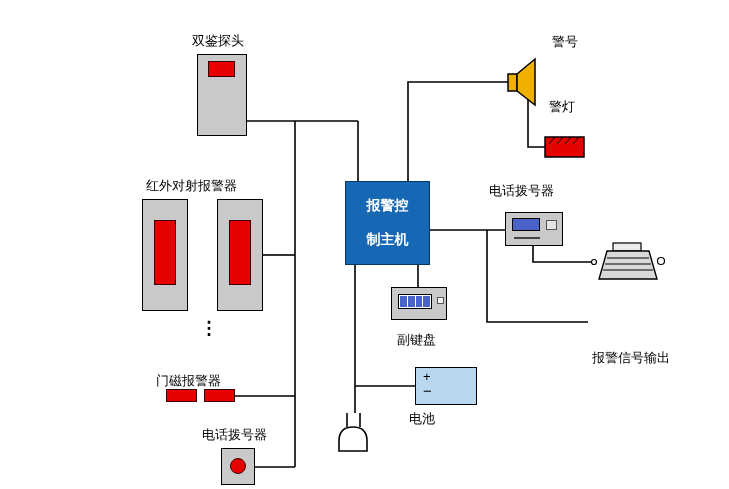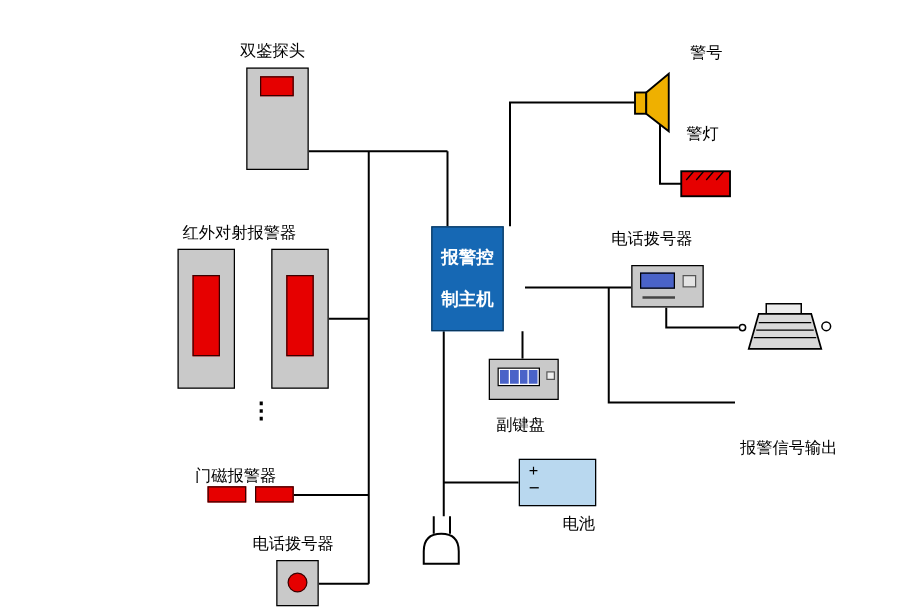--- a/index.html
+++ b/index.html
@@ -29,21 +29,21 @@
   #dm-1       { left:166px; top:389px; width:31px; height:13px; }
   #dm-2       { left:204px; top:389px; width:31px; height:13px; }
   #emerg-box  { left:221px; top:448px; width:34px; height:37px; }
   #emerg-box .btn {
     position:absolute; left:8px; top:9px; width:16px; height:16px;
     background:#e60000; border:1.5px solid #3a0000; border-radius:50%;
     box-sizing:border-box;
   }
   
   #host-box {
-    position:absolute; left:345px; top:181px; width:58px; height:84px;
+    position:absolute; left:345px; top:181px; width:85px; height:84px;
     background:#1668b4; border:1.5px solid #08365e; box-sizing:border-box;
     color:#fff; font-size:14px; font-weight:bold;
     display:flex; flex-direction:column; justify-content:space-evenly;
     align-items:center;
   }
   
   #dialer-box { left:505px; top:212px; width:58px; height:34px; }
   #dialer-box .screen {
     position:absolute; left:6px; top:5px; width:28px; height:13px;
     background:#4a63c8; border:1px solid #000; box-sizing:border-box;
@@ -78,21 +78,21 @@
   #lbl-dual     { left:192px; top:33px; }
   #lbl-infrared { left:146px; top:178px; }
   #lbl-dots     { left:200px; top:318px; font-size:18px; font-weight:bold; }
   #lbl-doormag  { left:156px; top:373px; }
   #lbl-emerg    { left:202px; top:427px; }
   #lbl-siren    { left:504px; top:34px;margin-left:48px; }
   #lbl-light    { left:549px; top:99px;text-align:right; }
   #lbl-dialer   { left:489px; top:183px; }
   #lbl-output   { left:592px; top:314px;margin-top:36px; }
   #lbl-keypad   { left:397px; top:332px; }
-  #lbl-battery  { left:450px; top:411px; }
+  #lbl-battery  { left:409px; top:411px; }
 </style>
 </head>
 <body>
 
 <div class="canvas">
 
   <svg class="wires" width="729" height="489" viewBox="0 0 729 489">
     <g stroke="#000" stroke-width="1.6" fill="none">
       <polyline points="247,121 358,121"></polyline>
       <polyline points="295,121 295,467"></polyline>

